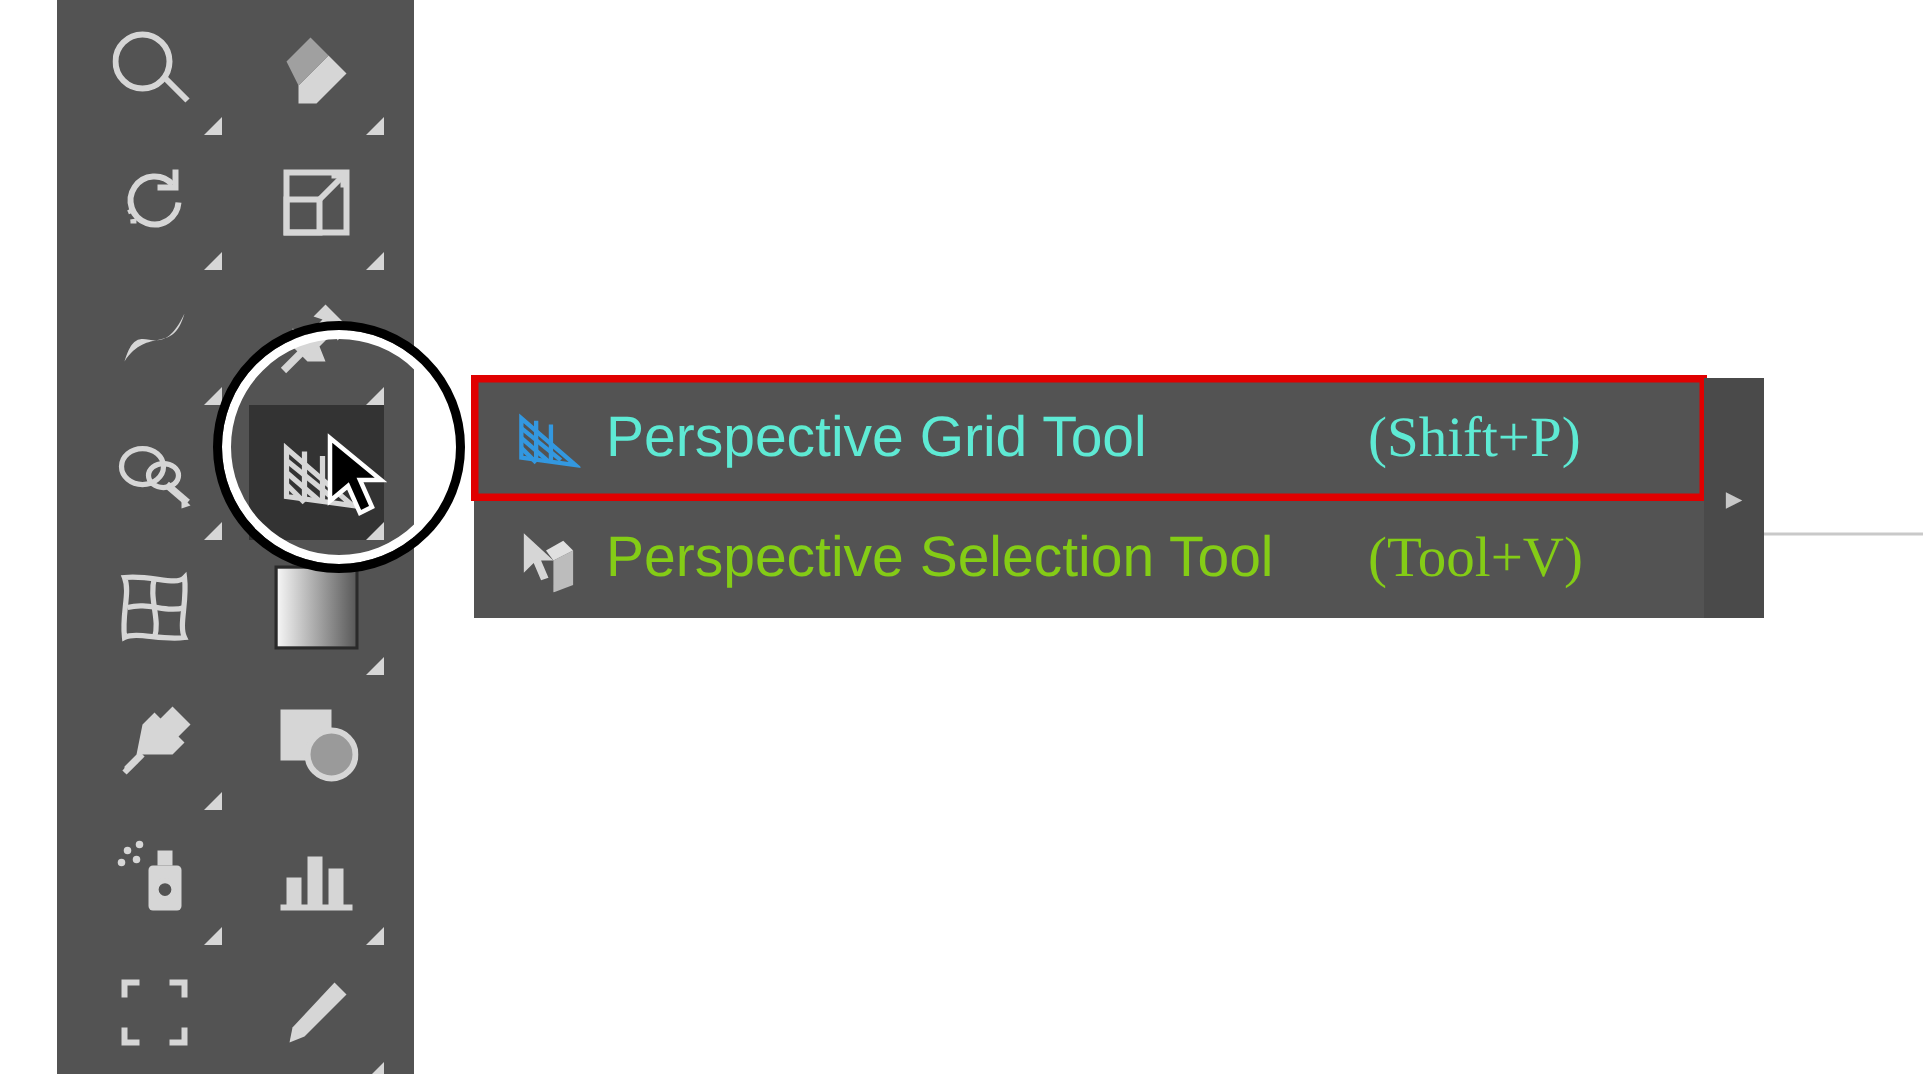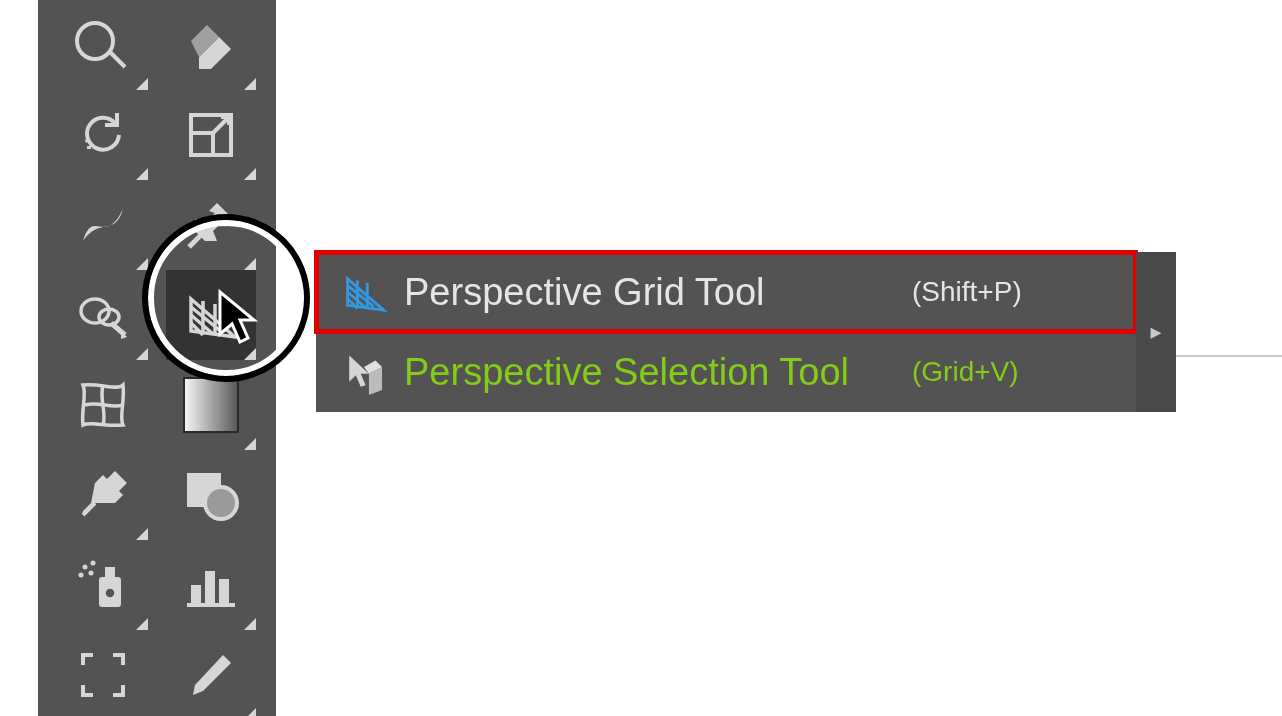--- a/index.html
+++ b/index.html
@@ -83,24 +83,25 @@
     display: flex;
     justify-content: center;
   }
   .flyout-item .fi-label {
     flex: 0 0 auto;
     width: 520px;
     padding-left: 12px;
   }
   .flyout-item .fi-shortcut {
     flex: 0 0 auto;
-    font-size: 28px;
+    font-size: 38px;
+    font-family: Liberation Serif, serif;
   }
   .flyout-item.selected {
-    color: #e5e5e5;
+    color: #5eead4;
   }
   .flyout-item.highlighted {
     outline: 5px solid #e00000;
     outline-offset: -3px;
   }
   .flyout-tear {
     position: absolute;
     right: -40px;
     top: 0;
     width: 40px;
@@ -318,21 +319,21 @@
   </div>
   <div class="flyout-item">
     <span class="fi-icon">
       <svg width="46" height="46" viewBox="0 0 56 56" fill="#d6d6d6">
         <path d="M10 8 L10 40 L18 32 L24 46 L30 44 L24 30 L34 30 Z"></path>
         <path d="M34 30 L50 22 L50 50 L34 56 Z" fill="#bcbcbc"></path>
         <path d="M34 30 L50 22 L42 14 L28 22 Z" fill="#e0e0e0"></path>
       </svg>
     </span>
     <span class="fi-label">Perspective Selection Tool</span>
-    <span class="fi-shortcut">(Grid+V)</span>
+    <span class="fi-shortcut">(Tool+V)</span>
   </div>
   <div class="flyout-tear">
     <span>▸</span>
   </div>
 </div>
 
 <div class="canvas-line"></div>
 
 <div class="anno-circle"></div>
 

